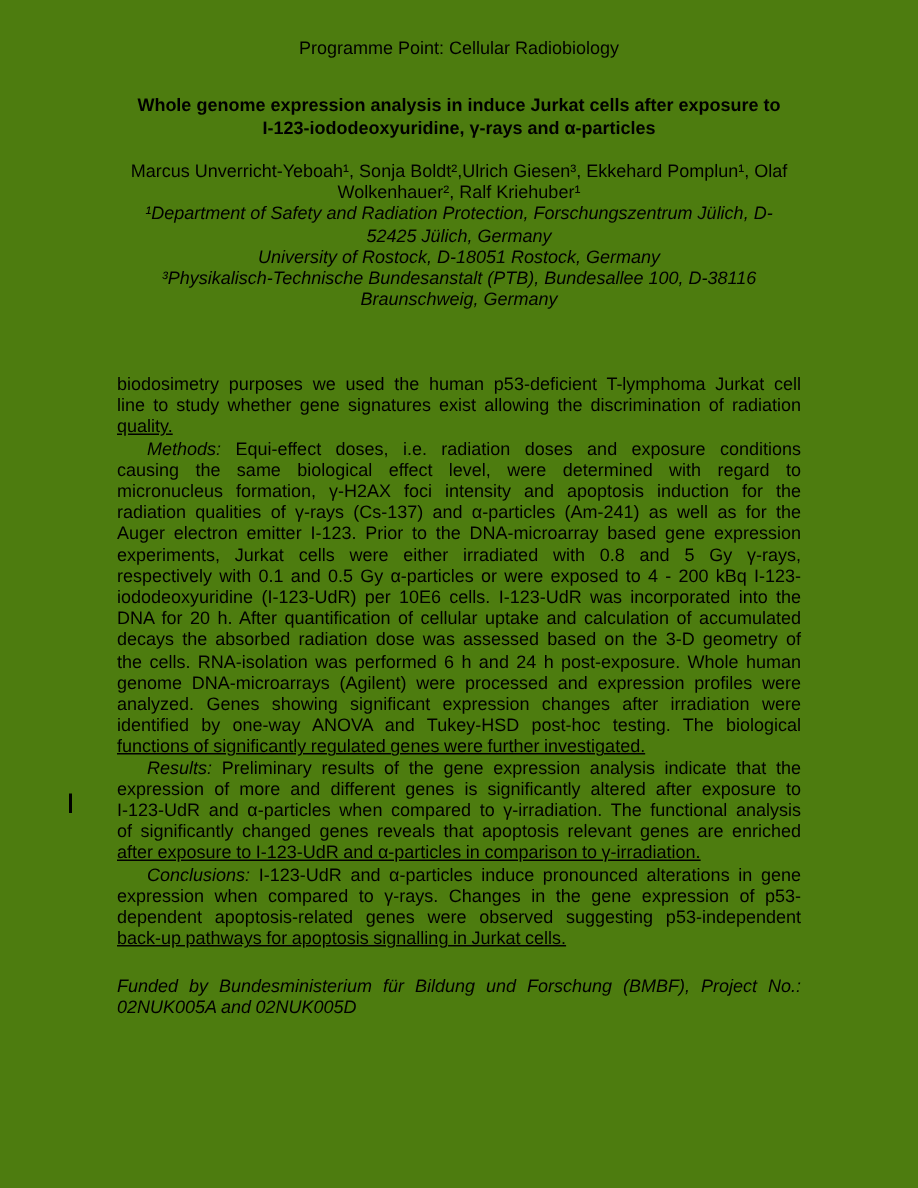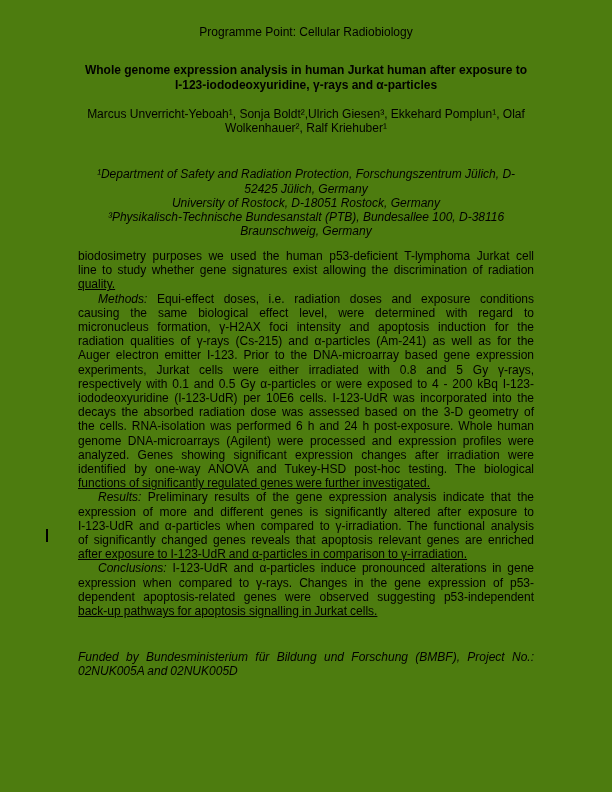--- a/index.html
+++ b/index.html
@@ -19,21 +19,21 @@
     text-align: center; line-height: 14.2px;
   }
   #doc-title {
     position: absolute; left: 0; top: 63px; width: 612px;
     font-weight: bold; line-height: 15px;
   }
   #authors-block {
     position: absolute; left: 0; top: 107px; width: 612px;
     line-height: 14.2px;
   }
-  #affiliations { font-style: italic; margin-top: 32px; }
+  #affiliations { font-style: italic; }
   #doc-body {
     position: absolute; left: 78px; top: 249px; width: 456px;
     line-height: 14.2px;
   }
   .jline { text-align: justify; text-align-last: justify; word-spacing: -0.3px; }
   .jline.last { text-align-last: left; text-decoration: underline; }
   .jline.first { text-indent: 20px; }
   .lead { font-style: italic; }
   #funding {
     position: absolute; left: 78px; top: 650px; width: 456px;
@@ -47,21 +47,21 @@
   }
 </style>
 </head>
 <body>
 
 <div class="page">
 
   <div id="page-header">Programme Point: Cellular Radiobiology</div>
 
   <div id="doc-title" class="center-block">
-      <div class="ln">Whole genome expression analysis in human Jurkat human after exposure to</div>
+      <div class="ln">Whole genome expression analysis in induce Jurkat cells after exposure to</div>
       <div class="ln last">I-123-iododeoxyuridine, γ-rays and α-particles</div>
     </div>
 
   <div id="authors-block">
     <div id="authors" class="center-block">
         <div class="ln">Marcus Unverricht-Yeboah¹, Sonja Boldt²,Ulrich Giesen³, Ekkehard Pomplun¹, Olaf</div>
         <div class="ln last">Wolkenhauer², Ralf Kriehuber¹</div>
       </div>
     <div id="affiliations" class="center-block">
         <div class="ln">¹Department of Safety and Radiation Protection, Forschungszentrum Jülich, D-</div>
@@ -75,25 +75,26 @@
   <div id="doc-body">
       <div class="para">
         <div class="ln jline">biodosimetry purposes we used the human p53-deficient T-lymphoma Jurkat cell</div>
         <div class="ln jline">line to study whether gene signatures exist allowing the discrimination of radiation</div>
         <div class="ln jline last">quality.</div>
       </div>
       <div class="para">
         <div class="ln jline first"><span class="lead">Methods:</span> Equi-effect doses, i.e. radiation doses and exposure conditions</div>
         <div class="ln jline">causing the same biological effect level, were determined with regard to</div>
         <div class="ln jline">micronucleus formation, γ-H2AX foci intensity and apoptosis induction for the</div>
-        <div class="ln jline">radiation qualities of γ-rays (Cs-215) and α-particles (Am-241) as well as for the</div>
+        <div class="ln jline">radiation qualities of γ-rays (Cs-137) and α-particles (Am-241) as well as for the</div>
         <div class="ln jline">Auger electron emitter I-123. Prior to the DNA-microarray based gene expression</div>
         <div class="ln jline">experiments, Jurkat cells were either irradiated with 0.8 and 5 Gy γ-rays,</div>
         <div class="ln jline">respectively with 0.1 and 0.5 Gy α-particles or were exposed to 4 - 200 kBq I-123-</div>
         <div class="ln jline">iododeoxyuridine (I-123-UdR) per 10E6 cells. I-123-UdR was incorporated into the</div>
+        <div class="ln jline">DNA for 20 h. After quantification of cellular uptake and calculation of accumulated</div>
         <div class="ln jline">decays the absorbed radiation dose was assessed based on the 3-D geometry of</div>
         <div class="ln jline">the cells. RNA-isolation was performed 6 h and 24 h post-exposure. Whole human</div>
         <div class="ln jline">genome DNA-microarrays (Agilent) were processed and expression profiles were</div>
         <div class="ln jline">analyzed. Genes showing significant expression changes after irradiation were</div>
         <div class="ln jline">identified by one-way ANOVA and Tukey-HSD post-hoc testing. The biological</div>
         <div class="ln jline last">functions of significantly regulated genes were further investigated.</div>
       </div>
       <div class="para">
         <div class="ln jline first"><span class="lead">Results:</span> Preliminary results of the gene expression analysis indicate that the</div>
         <div class="ln jline">expression of more and different genes is significantly altered after exposure to</div>

